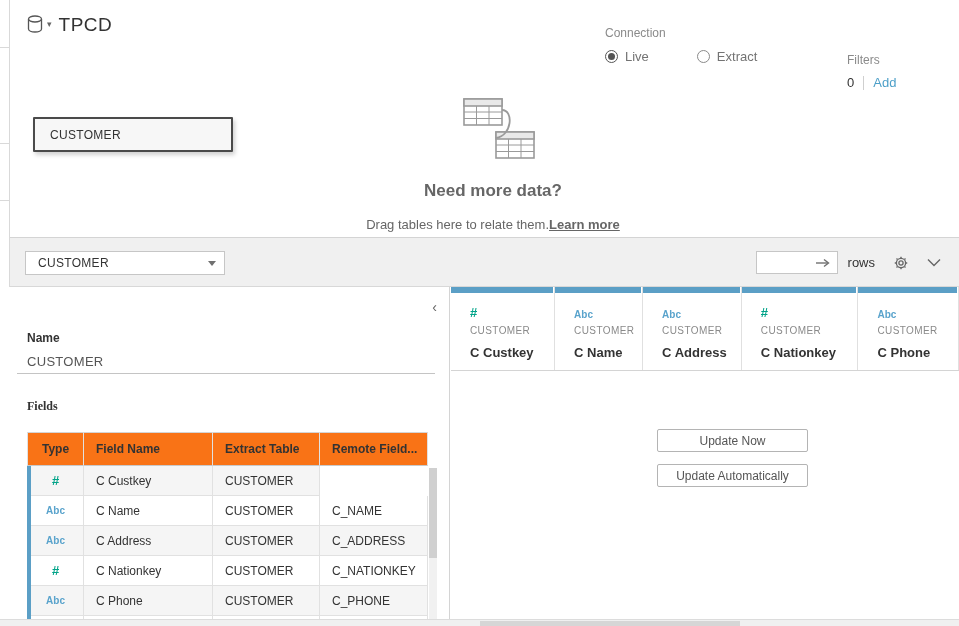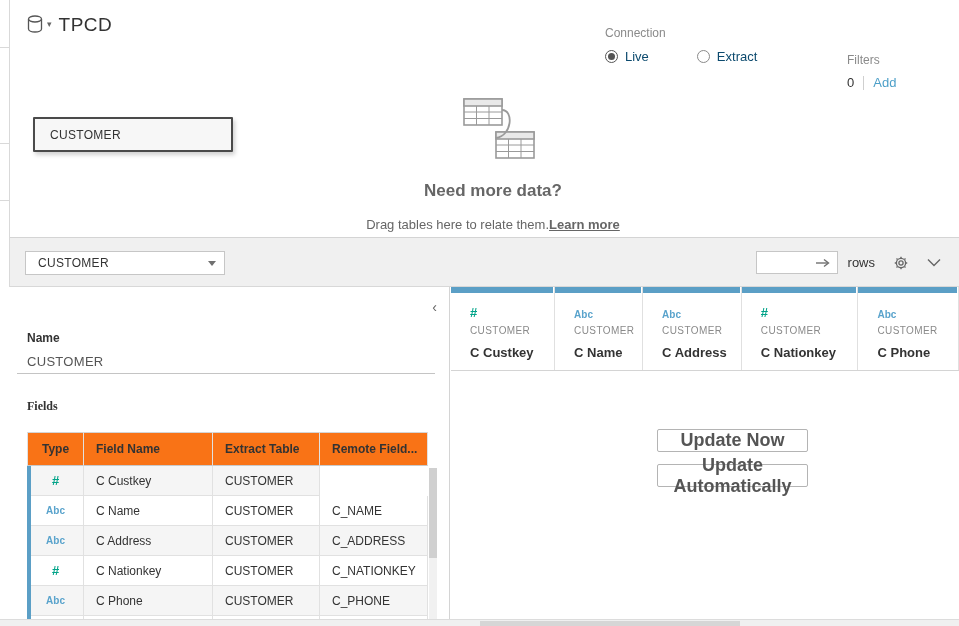--- a/index.html
+++ b/index.html
@@ -17,21 +17,21 @@
   .canvas { position:absolute; left:10px; top:0; right:0; height:238px;
     background:#fff; border-bottom:1px solid #d4d4d4; }
   .ds-title-row { position:absolute; left:17px; top:14px; display:flex; align-items:center; gap:7px; }
   .db-icon { display:inline-flex; align-items:flex-start; }
   .db-caret { font-size:9px; color:#666; margin-left:3px; margin-top:4px; }
   .ds-title { font-size:19px; color:#333; letter-spacing:0.5px; }
 
   .conn-block { position:absolute; left:595px; top:26px; }
   .small-label { font-size:12px; color:#8a8a8a; }
   .radio-row { display:flex; align-items:center; gap:10px; margin-top:9px; }
-  .radio { display:flex; align-items:center; gap:7px; font-size:13px; color:#0c4a6e; cursor:default;text-align:center; }
+  .radio { display:flex; align-items:center; gap:7px; font-size:13px; color:#737373; cursor:default;text-align:center; }
   .radio + .radio { margin-left:38px; }
   .rdot { width:13px; height:13px; border-radius:50%; border:1px solid #8a8a8a; background:#fff;
     display:inline-flex; align-items:center; justify-content:center; }
   .rdot.sel { border-color:#555; }
   .rdot.sel::after { content:""; width:7px; height:7px; border-radius:50%; background:#555; }
 
   .filters-block { position:absolute; left:837px; top:26px;margin-top:27px; }
   .filters-row { display:flex; align-items:center; margin-top:8px; font-size:13px; color:#333; }
   .filters-count { margin-right:9px; }
   .filters-div { width:1px; height:14px; background:#cfcfcf; margin-right:9px; }
@@ -94,21 +94,21 @@
   .right-pane { position:absolute; left:451px; top:287px; right:0; height:332px;
     background:#fff; overflow:hidden; }
   .grid-header { display:flex; height:84px; border-bottom:1px solid #d4d4d4; }
   .g-col { position:relative; border-right:1px solid #e0e0e0; padding:15px 0 0 19px; }
   .g-bar { position:absolute; left:0; top:0; right:1px; height:6px; background:#5b9fc6; }
   .g-type { display:block; height:18px; display:flex; align-items:flex-end; }
   .g-table { font-size:10px; color:#8a8a8a; letter-spacing:0.4px; margin-top:5px; }
   .g-field { font-size:13px; font-weight:bold; color:#333; margin-top:9px; }
 
   .btn { position:absolute; left:206px; width:151px; height:23px; background:#fff;
-    border:1px solid #b4b4b4; border-radius:2px; font-size:18px; font-weight:bold; color:#555;
+    border:1px solid #b4b4b4; border-radius:2px; font-size:12px; font-weight:normal; color:#555;
     display:flex; align-items:center; justify-content:center;
     font-family:"Liberation Sans","DejaVu Sans",sans-serif; }
   .btn1 { top:142px; } .btn2 { top:177px; }
 
   
   .hscroll { position:absolute; left:0; bottom:0; width:959px; height:7px;
     background:#f0f0f0; border-top:1px solid #dcdcdc; }
   .hthumb { position:absolute; left:480px; top:1px; width:260px; height:5px; background:#d6d6d6; }
 </style>
 </head>

